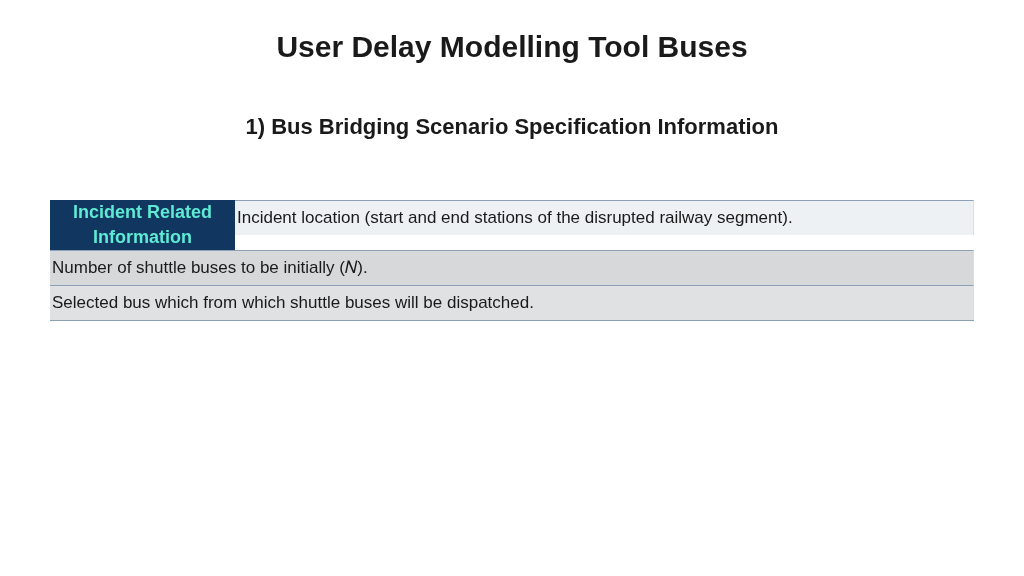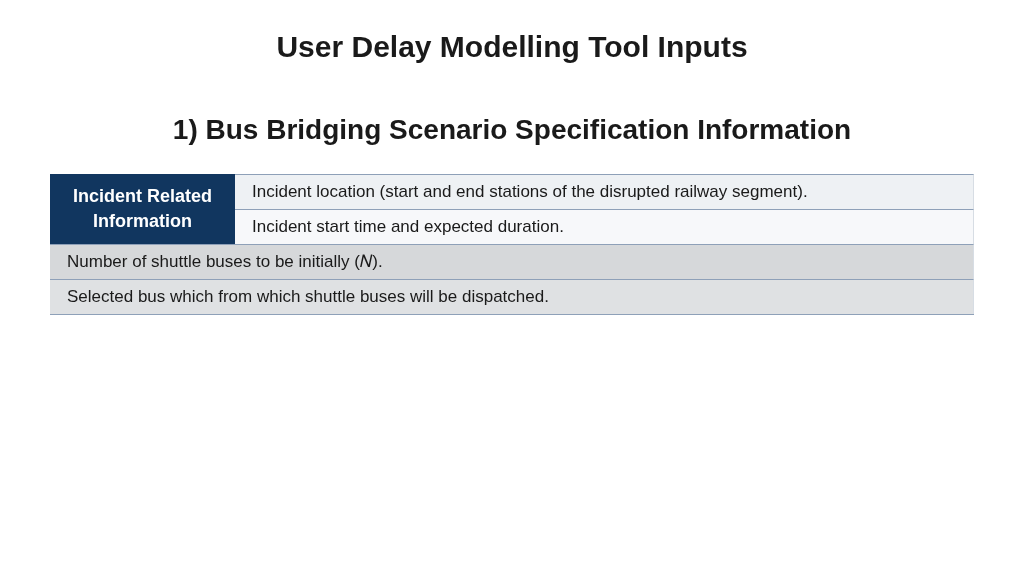--- a/index.html
+++ b/index.html
@@ -12,74 +12,73 @@
       padding: 30px 50px;
     }
     .title {
       text-align: center;
       font-size: 30px;
       font-weight: bold;
       margin-bottom: 50px;
     }
     .subtitle {
       text-align: center;
-      font-size: 28px;
+      font-size: 22px;
       font-weight: bold;
-      margin-bottom: 28px;
+      margin-bottom: 60px;
     }
     .table {
       display: flex;
       flex-direction: column;
       width: 100%;
     }
     .group {
       display: flex;
     }
     .group-header {
       background: #11365f;
-      color: #ffffff;
+      color: #5eead4;
       font-weight: bold;
       font-size: 18px;
       text-align: center;
       display: flex;
       align-items: center;
       justify-content: center;
       padding: 0 10px;
       flex: 0 0 185px;
       line-height: 1.4;
     }
     .rows {
       flex: 1;
       display: flex;
       flex-direction: column;
     }
     .row {
       font-size: 17px;
-      padding: 7px 17px;
+      padding: 7px 2px;
       border-top: 1px solid #8ea0b8;
       border-right: 1px solid #d7dde4;
     }
     .g1 .row:nth-child(odd) { background: #eef1f4; }
     .g1 .row:nth-child(even) { background: #f7f8fa; }
     .g2 .row:nth-child(odd) { background: #d6d8da; }
     .g2 .row:nth-child(even) { background: #dfe1e3; }
     .g2 .rows { border-bottom: 1px solid #8ea0b8; }
   </style>
 </head>
 <body>
 
-<h1 class="title">User Delay Modelling Tool Inputs</h1>
+<h1 class="title">User Delay Modelling Tool Buses</h1>
 <h2 class="subtitle">1) Bus Bridging Scenario Specification Information</h2>
 
 <div class="table">
   <div class="group g1">
     <div class="group-header">Incident Related Information</div>
     <div class="rows">
       <div class="row">Incident location (start and end stations of the disrupted railway segment).</div>
-      <div class="row">Incident start time and expected duration.</div>
     </div>
   </div>
   <div class="group g2">
     <div class="rows">
       <div class="row">Number of shuttle buses to be initially (𝑁).</div>
       <div class="row">Selected bus which from which shuttle buses will be dispatched.</div>
     </div>
   </div>
 </div>
 

